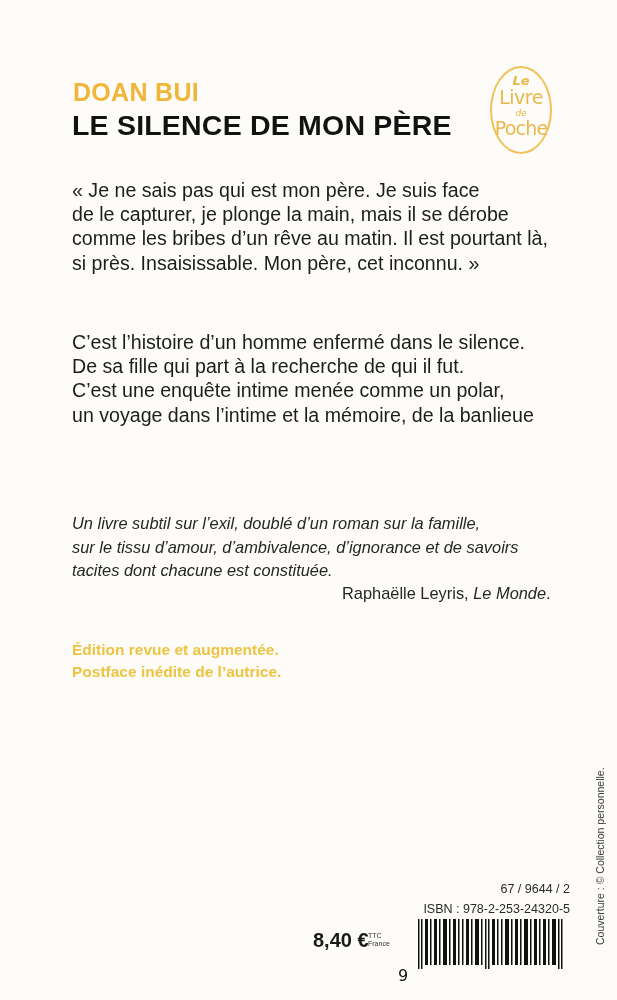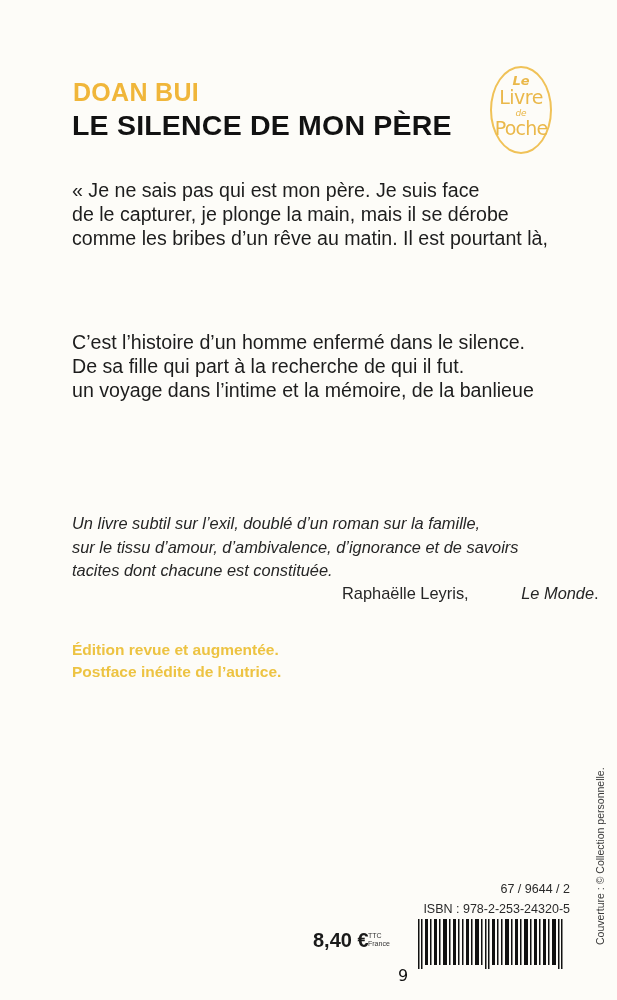--- a/index.html
+++ b/index.html
@@ -37,21 +37,21 @@
   .para div { white-space:nowrap; }
   #quote { top:178px; }
   #summary { top:330px; }
   #review {
     left:72px; top:512px; font-size:16.4px; line-height:23.5px;
     font-style:italic; color:#262626; white-space:nowrap;
   }
   #review-source {
     left:342px; top:582px; font-size:16.4px; line-height:23.5px; color:#262626; white-space:nowrap;
   }
-  #review-source .pub { font-style:italic;margin-left:48px; }
+  #review-source .pub { font-style:italic; }
   #edition {
     left:72px; top:639px; font-size:15.5px; line-height:22px;
     font-weight:bold; color:#edc342; white-space:nowrap;
   }
   #credit {
     left:594px; top:945px;
     transform-origin:0 0; transform:rotate(-90deg);
     font-size:10.5px; color:#3a3a3a; white-space:nowrap; line-height:12px;
   }
   #catalog { right:47px; top:882px; font-size:12.5px; color:#2a2a2a; text-align:center; white-space:nowrap; }
@@ -77,25 +77,27 @@
   <div class="le">Le</div>
   <div class="livre">Livre</div>
   <div class="de">de</div>
   <div class="poche">Poche</div>
 </div>
 
 <div class="abs para" id="quote">
   <div>« Je ne sais pas qui est mon père. Je suis face</div>
   <div>de le capturer, je plonge la main, mais il se dérobe</div>
   <div>comme les bribes d’un rêve au matin. Il est pourtant là,</div>
+  <div>si près. Insaisissable. Mon père, cet inconnu. »</div>
 </div>
 
 <div class="abs para" id="summary">
   <div>C’est l’histoire d’un homme enfermé dans le silence.</div>
   <div>De sa fille qui part à la recherche de qui il fut.</div>
+  <div>C’est une enquête intime menée comme un polar,</div>
   <div>un voyage dans l’intime et la mémoire, de la banlieue</div>
 </div>
 
 <div class="abs" id="review">
   <div>Un livre subtil sur l’exil, doublé d’un roman sur la famille,</div>
   <div>sur le tissu d’amour, d’ambivalence, d’ignorance et de savoirs</div>
   <div>tacites dont chacune est constituée.</div>
 </div>
 <div class="abs" id="review-source"><span>Raphaëlle Leyris, </span><span class="pub">Le Monde</span><span>.</span></div>
 

